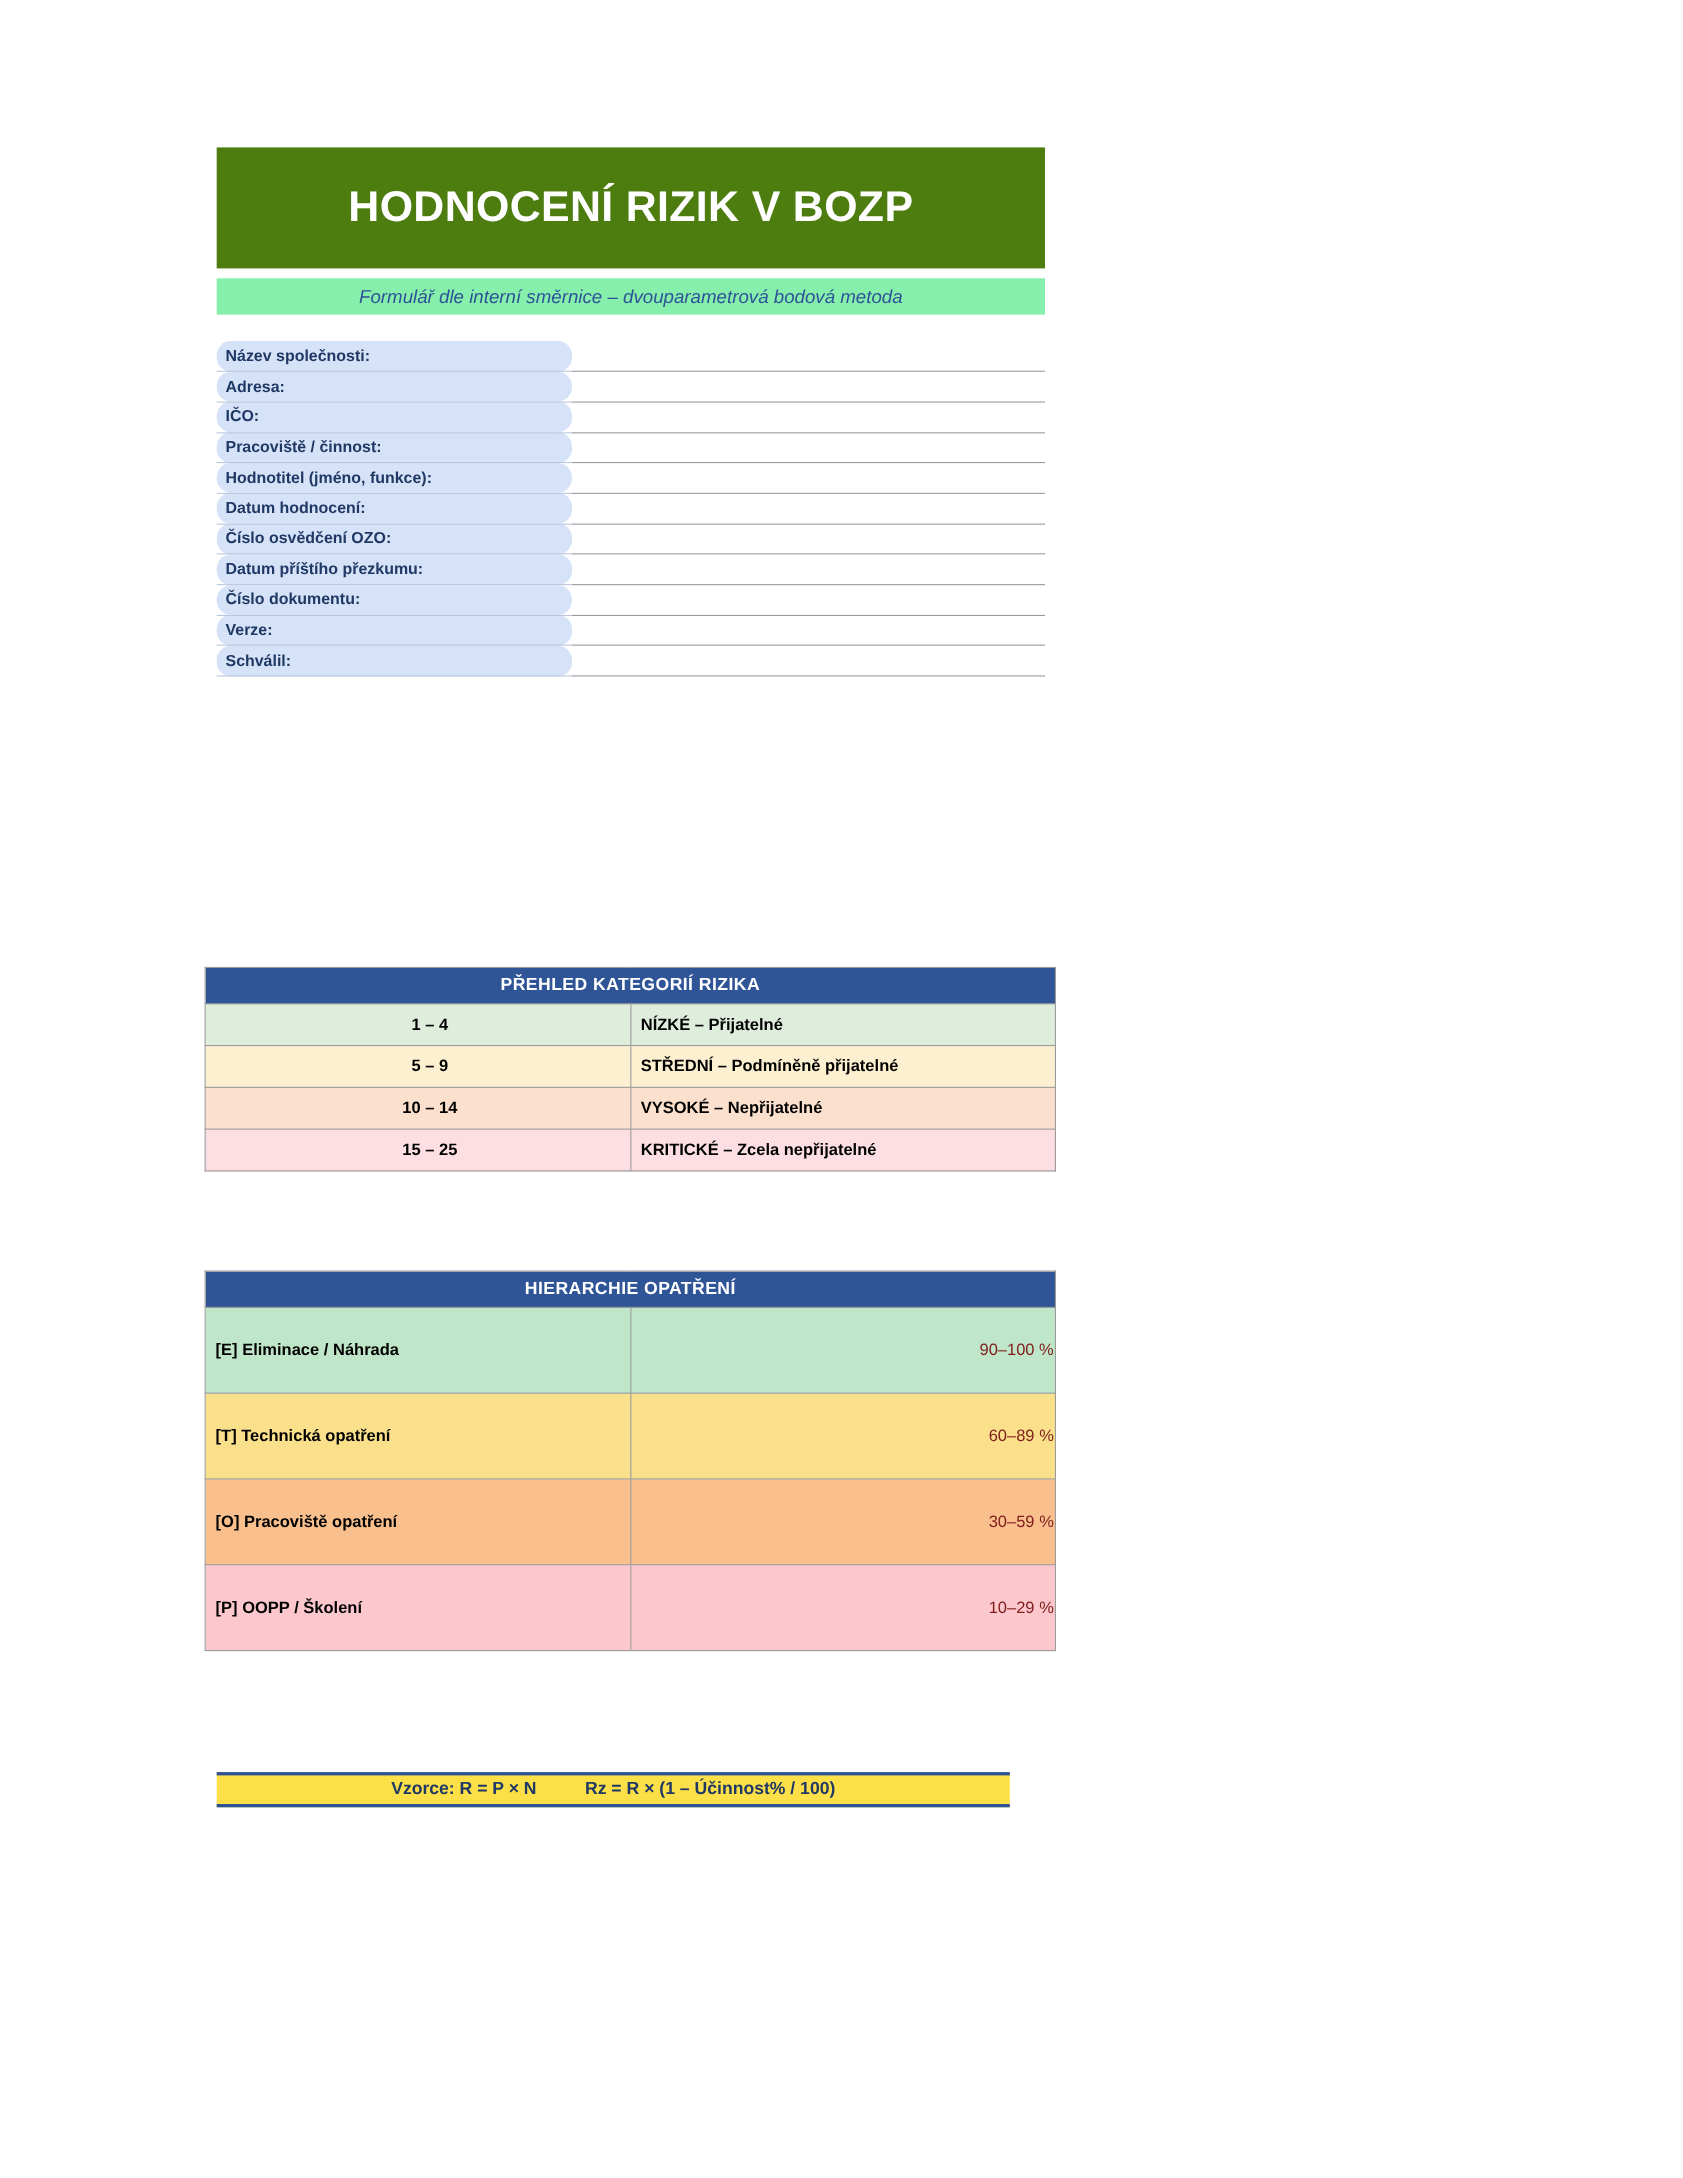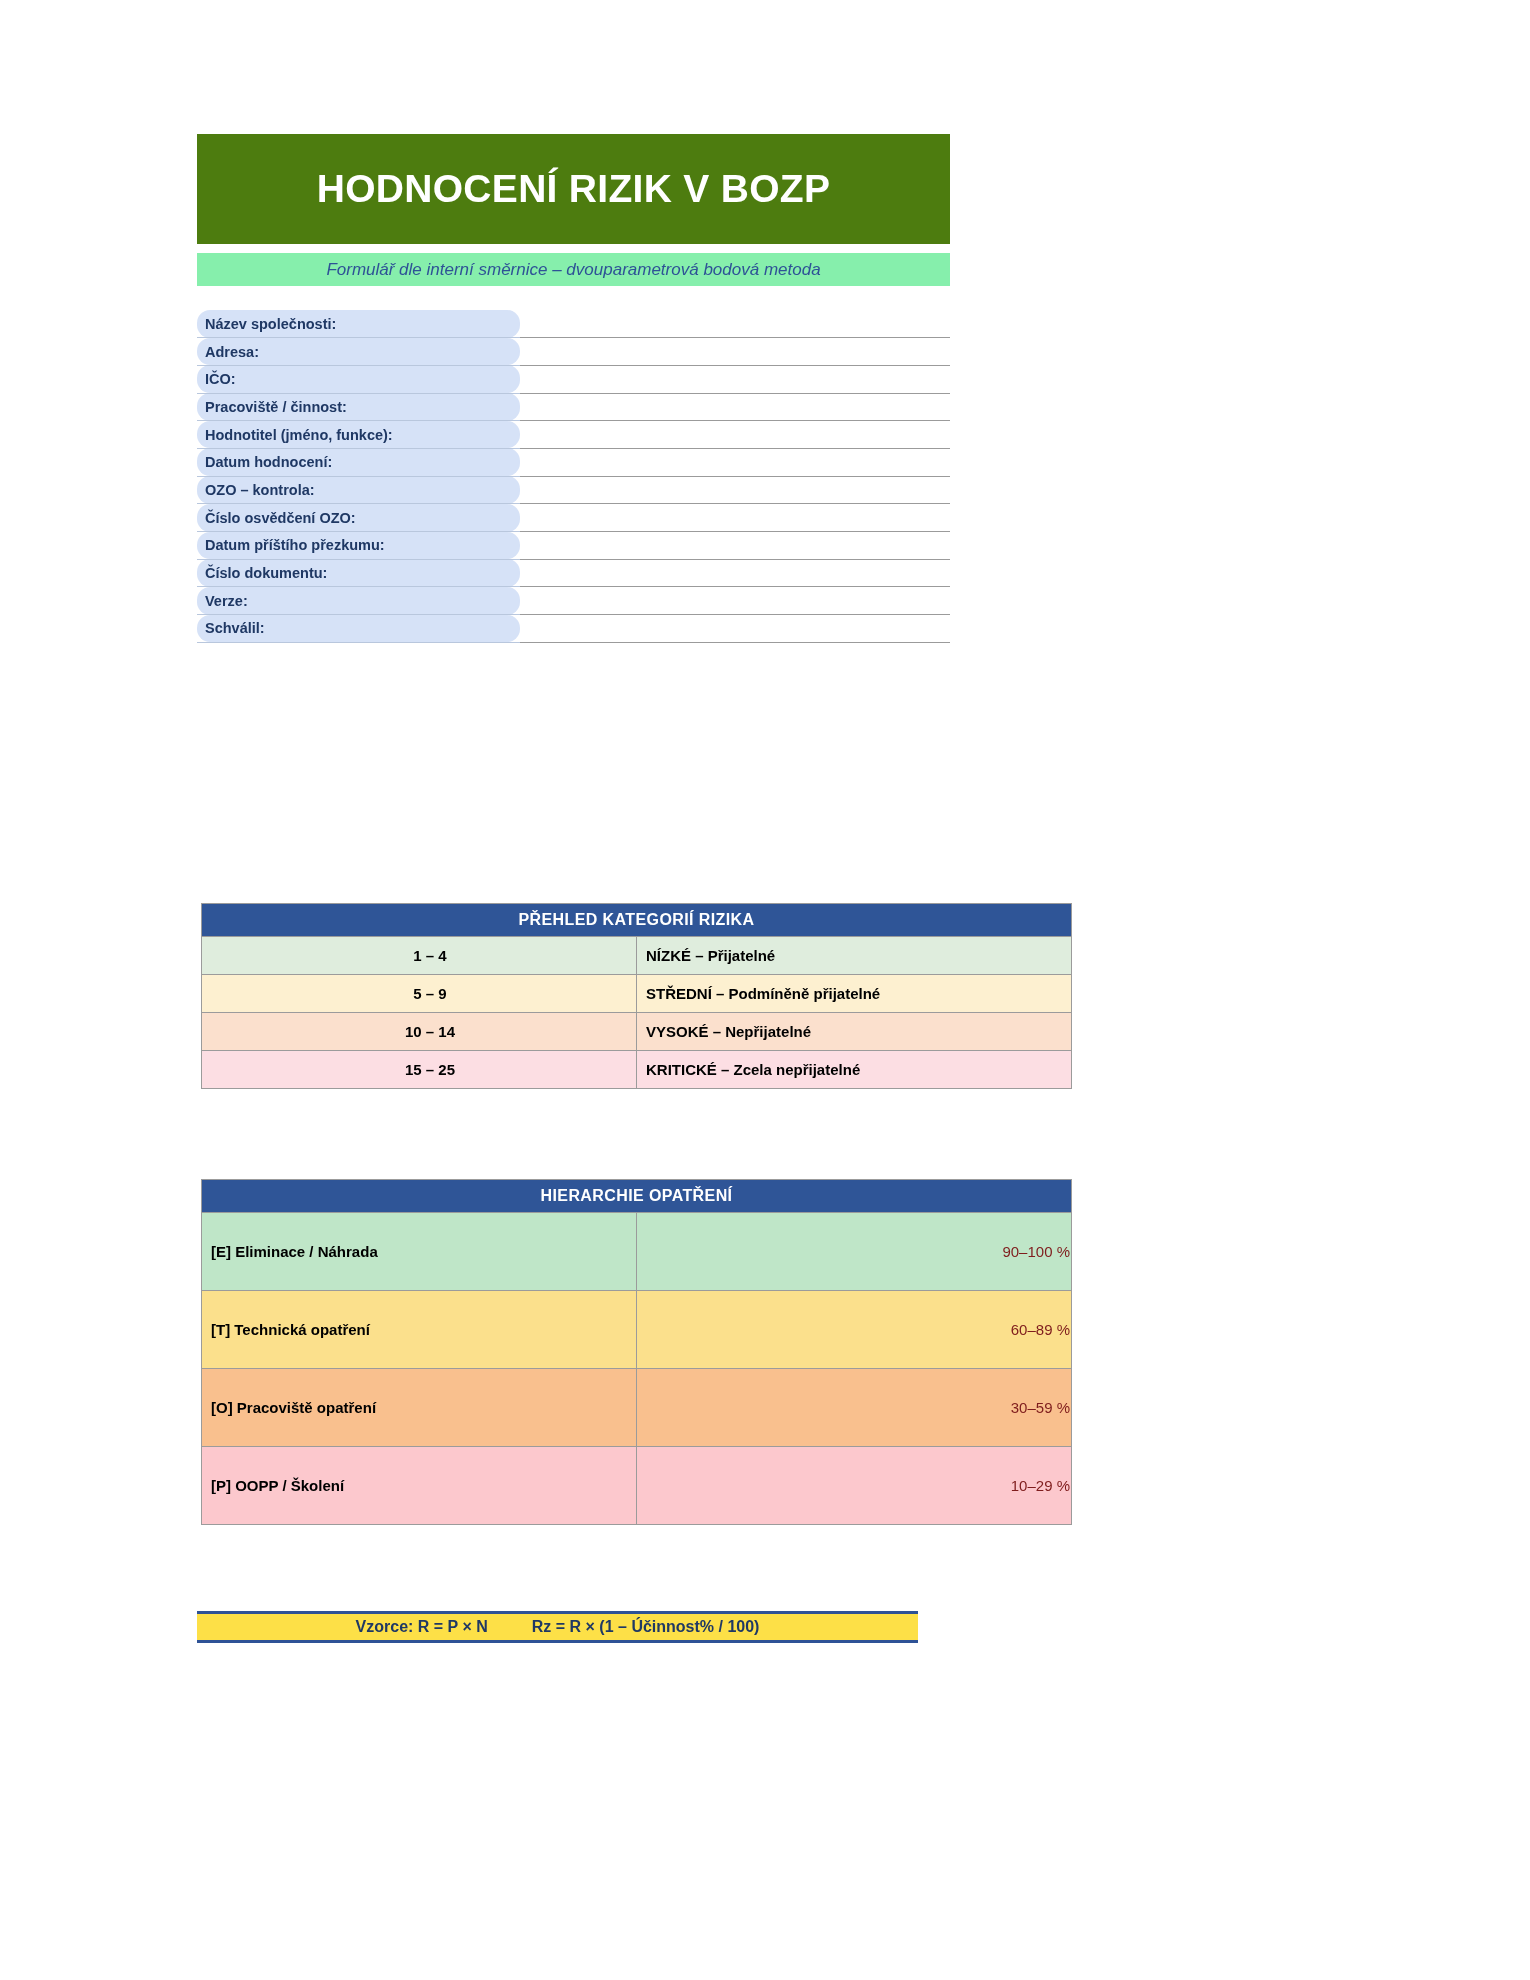--- a/index.html
+++ b/index.html
@@ -91,25 +91,24 @@
   .info-table tr:first-child td.lbl { border-top: none; }
   .info-table td.val {
     width: 430px;
     background: #ffffff;
     border-bottom: 1px solid #9b9b9b;
   }
 
   
   .sec-table {
     position: absolute;
-    left: 201px;
-    width: 871px;
+    left: 186px;
+    width: 774px;
     border-collapse: collapse;
     table-layout: fixed;
-    margin-top: 24px;
   }
   .sec-table th.sec-head {
     background: #2f5597;
     color: #ffffff;
     font-size: 16px;
     font-weight: bold;
     height: 30px;
     text-align: center;
     letter-spacing: 0.4px;
     border: 1px solid #9b9b9b;
@@ -221,24 +220,20 @@
       </tr>
       <tr>
         <td class="lbl">Hodnotitel (jméno, funkce):</td>
         <td class="val"></td>
       </tr>
       <tr>
         <td class="lbl">Datum hodnocení:</td>
         <td class="val"></td>
       </tr>
       <tr>
-        <td class="lbl">OZO – kontrola:</td>
-        <td class="val"></td>
-      </tr>
-      <tr>
         <td class="lbl">Číslo osvědčení OZO:</td>
         <td class="val"></td>
       </tr>
       <tr>
         <td class="lbl">Datum příštího přezkumu:</td>
         <td class="val"></td>
       </tr>
       <tr>
         <td class="lbl">Číslo dokumentu:</td>
         <td class="val"></td>

